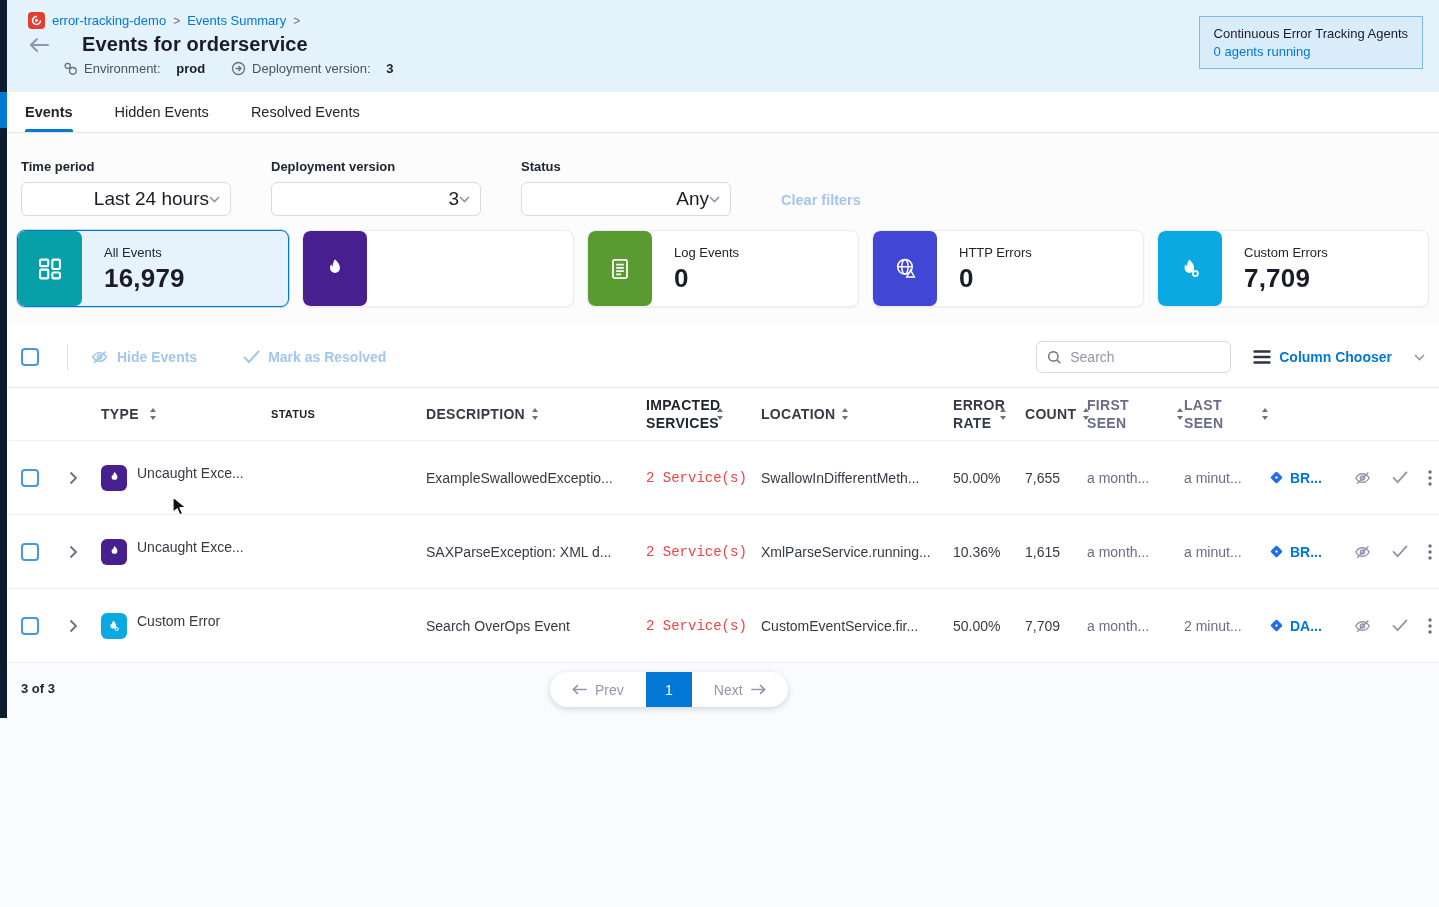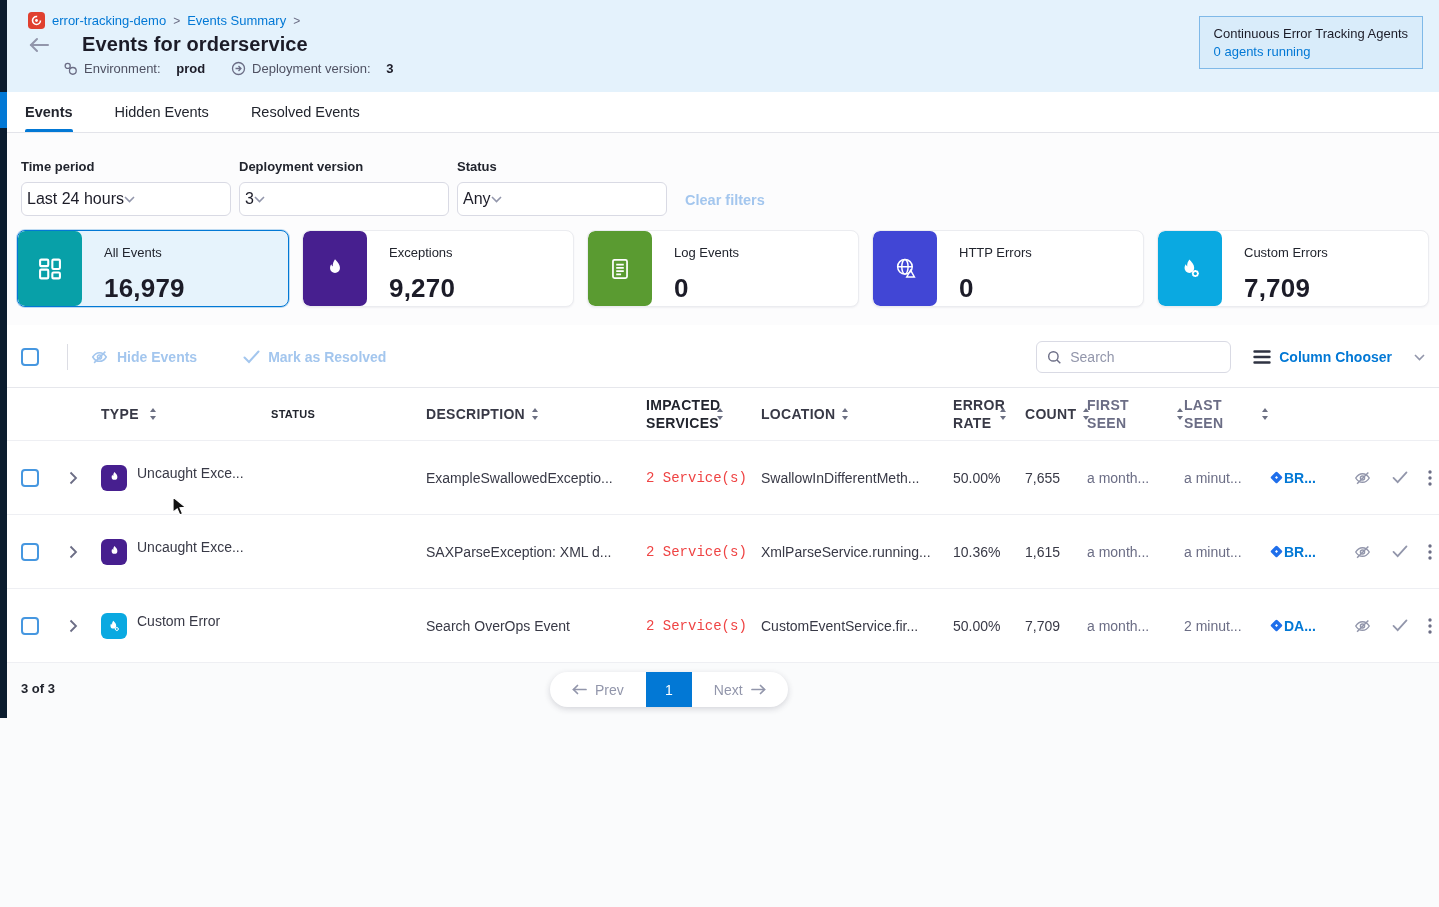--- a/index.html
+++ b/index.html
@@ -35,41 +35,41 @@
   .agents-box .t { color:#1c1c28; margin-bottom:3px; }
   .agents-box .s { color:#0278d5; }
 
   
   .tabbar { background:#fff; display:flex; gap:42px; padding:0 18px; border-bottom:1px solid #e3e4ea; height:41px; align-items:stretch; }
   .tab { display:flex; align-items:center; font-size:14.5px; color:#22252e; cursor:pointer; position:relative; }
   .tab.active { font-weight:bold; }
   .tab.active::after { content:""; position:absolute; left:0; right:0; bottom:0; height:3px; background:#0278d5; border-radius:2px 2px 0 0; }
 
   
-  .filters { background:#fcfcfd; padding:26px 14px 0 14px; display:flex; gap:8px; align-items:flex-end; }
+  .filters { background:#fcfcfd; padding:26px 14px 0 14px; display:flex; gap:40px; align-items:flex-end; }
   .filter { width:210px; }
   .filter .flabel { font-size:13px; font-weight:bold; color:#22252e; margin-bottom:8px; }
   .selectbox {
     height:34px; background:#fff; border:1px solid #d9dae4; border-radius:6px;
-    display:flex; align-items:center; justify-content:flex-start; padding:0 10px 0 5px;
-    font-size:16px; color:#1c1c28; cursor:pointer;
+    display:flex; align-items:center; justify-content:flex-end; padding:0 10px 0 28px;
+    font-size:19px; color:#1c1c28; cursor:pointer;
   }
   .clear-filters { font-size:14.5px; font-weight:bold; color:#a3c6ee; margin:0 0 8px 10px; cursor:pointer; }
 
   
   .cards { background:#fcfcfd; display:flex; gap:13px; padding:14px 10px 18px 10px; }
   .card {
     flex:1; height:77px; background:#fff; border:1px solid #ebecf0; border-radius:8px;
     display:flex; align-items:stretch; overflow:hidden; cursor:pointer;
     box-shadow:0 1px 2px rgba(40,41,61,.06);
   }
   .card.selected { background:#e6f3fc; border:1px solid #0278d5; box-shadow:0 0 0 1px rgba(2,120,213,.25); }
   .card-ic { width:64px; display:flex; align-items:center; justify-content:center; border-radius:7px; }
   .card-body { padding:14px 0 0 22px; }
-  .card-label { font-size:13px; color:#22252e; margin-bottom:13px; }
+  .card-label { font-size:13px; color:#22252e; margin-bottom:3px; }
   .card-value { font-size:26px; font-weight:bold; color:#1c1c28; letter-spacing:.2px; }
   .c-teal { background:#08a0a8; } .c-purple { background:#471f8f; } .c-green { background:#5a9b31; }
   .c-indigo { background:#4146d5; } .c-lblue { background:#0aa9e1; }
 
   
   .toolbar { background:#fff; display:flex; align-items:center; padding:16px 14px 14px 14px; }
   .cbox { width:18px; height:18px; border:2px solid #4697e0; border-radius:4px; background:#fff; cursor:pointer; flex:none; }
   .tb-div { width:1px; height:26px; background:#dcdde4; margin:0 22px 0 28px; }
   .tb-action { display:flex; align-items:center; gap:8px; font-size:14px; font-weight:bold; color:#a3c6ee; margin-right:46px; cursor:pointer; }
   .tb-right { margin-left:auto; display:flex; align-items:center; }
@@ -96,21 +96,21 @@
   .c-type { width:170px; display:flex; gap:10px; font-size:14px; color:#383946; }
   .c-status { width:155px; }
   .c-desc { width:220px; font-size:14px; color:#383946; }
   .c-serv { width:115px; font-size:14px; }
   .c-serv a { color:#ef4444; cursor:pointer;font-family:Liberation Mono, monospace; }
   .c-loc { width:192px; font-size:14px; color:#383946; }
   .c-rate { width:72px; font-size:14px; color:#383946; }
   .c-count { width:62px; font-size:14px; color:#383946; }
   .c-first { width:97px; font-size:14px; color:#6b6d85; }
   .c-last { width:85px; font-size:14px; color:#6b6d85; }
-  .c-ticket { width:80px; display:flex; align-items:center; font-size:14px; font-weight:bold; }
+  .c-ticket { width:80px; display:flex; align-items:center; gap:6px; font-size:14px; font-weight:bold; }
   .c-ticket a { color:#0278d5; cursor:pointer; }
   .c-actions { display:flex; align-items:center; gap:20px; padding-left:4px; }
   .type-ic { width:26px; height:26px; border-radius:6px; display:flex; align-items:center; justify-content:center; flex:none; }
   .row-ic { color:#9296ab; cursor:pointer; display:flex; }
   .row-ic.kebab { color:#6b6d85; }
 
   
   .pager { display:flex; align-items:center; padding:18px 14px; position:relative; background:#fafbfc; }
   .pg-summary { font-size:13px; font-weight:bold; color:#22252e; }
   .pg-pill {
@@ -228,24 +228,20 @@
       <div class="card-body">
         <div class="card-label">All Events</div>
         <div class="card-value">16,979</div>
       </div>
     </div>
     <div class="card">
       <div class="card-ic c-purple">
         <svg width="26" height="26" viewBox="0 0 24 24" fill="#fff">
             <path d="M12 3c2.3 2.7 4.6 4.7 4.6 8.1a4.6 4.6 0 1 1-9.2 0c0-1.3.4-2.5 1.1-3.5.4 1.2 1.5 2 1.5 2-.4-2.7.9-5 2-6.6z"></path>
           </svg>
-      </div>
-      <div class="card-body">
-        <div class="card-label">Exceptions</div>
-        <div class="card-value">9,270</div>
       </div>
     </div>
     <div class="card">
       <div class="card-ic c-green">
         <svg width="26" height="26" viewBox="0 0 24 24" fill="none" stroke="#fff" stroke-width="1.6">
             <rect x="5.5" y="3.5" width="13" height="17" rx="1.5"></rect>
             <path d="M8.5 8h7M8.5 11h7M8.5 14h7M8.5 17h4.5"></path>
           </svg>
       </div>
       <div class="card-body">

